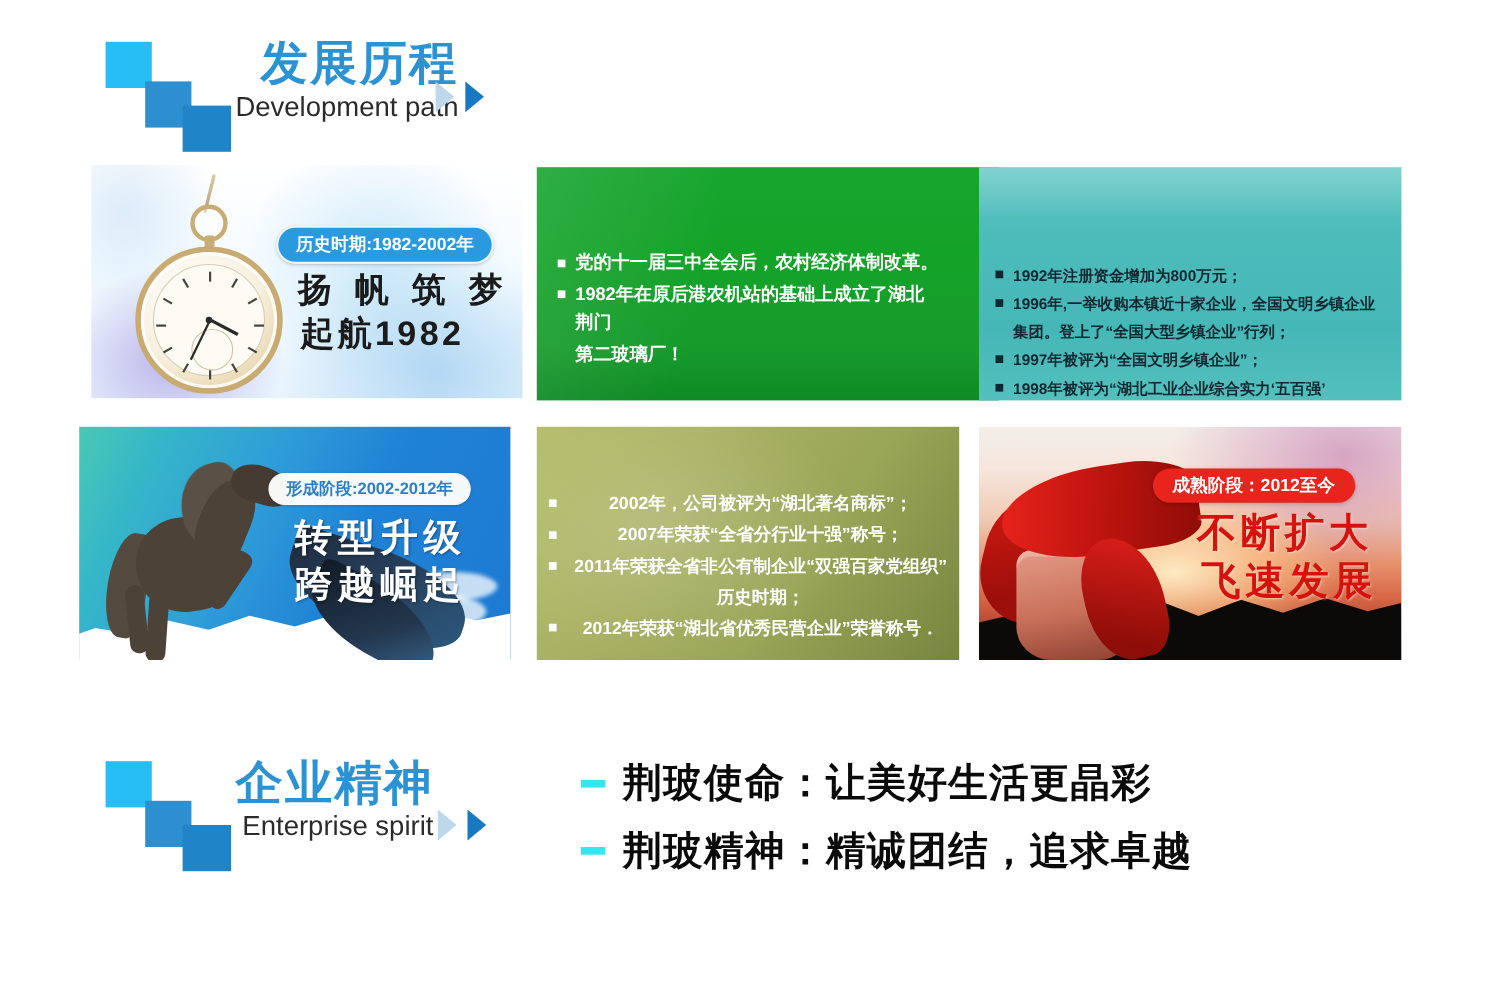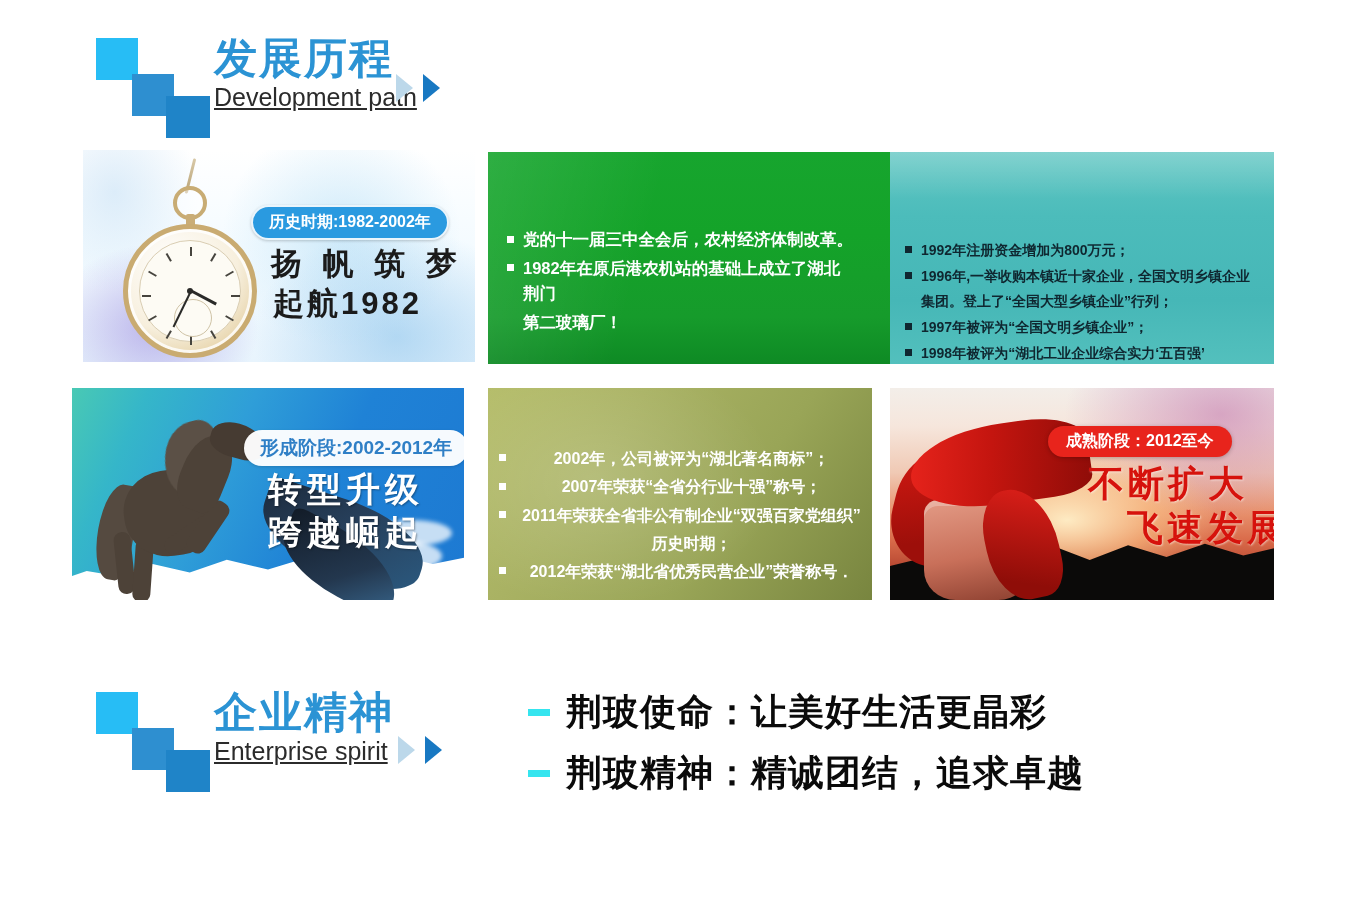--- a/index.html
+++ b/index.html
@@ -5,37 +5,36 @@
   * { box-sizing: border-box; margin: 0; padding: 0; }
   html, body {
     width: 1360px; height: 911px;
     background: #ffffff;
     font-family: "Liberation Sans", "DejaVu Sans", sans-serif;
     overflow: hidden;
   }
   .page { position: relative; width: 1360px; height: 911px; background:#fff; }
 
   
-  .section-head { position: absolute; }
+  .section-head { position: absolute; text-align: right; }
   .logo-squares { position: absolute; left: 0; top: 0; width: 112px; height: 88px; }
   .sq { position: absolute; }
   .sq-a { left: 0;   top: 0;  width: 42px; height: 42px; }
   .sq-b { left: 36px; top: 36px; width: 42px; height: 42px; }
   .sq-c { left: 70px; top: 58px; width: 44px; height: 42px; }
 
   .head-text { position: absolute; left: 118px; top: -2px; }
   .head-cn {
     font-size: 43px; font-weight: 700; letter-spacing: 2px;
     line-height: 1.05; white-space: nowrap;
   }
   .head-en {
     font-size: 25px; font-weight: 400; color: #2b2b2b;
     letter-spacing: 0px; line-height: 1.15; white-space: nowrap;
     margin-top: 2px;
-    text-decoration: underline;
   }
   .head-arrows { position: absolute; display: flex; align-items: center; gap: 10px; }
   .tri { width: 0; height: 0; border-style: solid;
          border-width: 14px 0 14px 17px; border-color: transparent; }
   .tri-pale { border-left-color: #bcd8ea; }
   .tri-solid { border-left-color: #1878c2; }
 
   
   .card {
     position: absolute; overflow: hidden;
@@ -376,21 +375,21 @@
       <div class="mane"></div>
       <div class="neck"></div>
       <div class="head"></div>
     </div>
 
     <div class="eagle">
       <div class="wing"></div>
       <div class="wing2"></div>
     </div>
 
-    <div class="pill" style="left:172px; top:42px; padding:5px 16px; font-size:19px; background:rgba(255,255,255,0.96); color:#2f7fc6; box-shadow:0 1px 3px rgba(0,0,0,0.15);">形成阶段:2002-2012年</div>
+    <div class="pill" style="left:172px; top:42px; padding:5px 16px; font-size:15px; background:rgba(255,255,255,0.96); color:#2f7fc6; box-shadow:0 1px 3px rgba(0,0,0,0.15);">形成阶段:2002-2012年</div>
 
     <div class="big-cn cn-white" style="left:196px; top:82px; font-size:34px; letter-spacing:5px;">转型升级</div>
     <div class="big-cn cn-white" style="left:196px; top:125px; font-size:34px; letter-spacing:5px;">跨越崛起</div>
   </div>
 
   <div class="card" id="card-olive">
     <ul class="bullets" id="olive-bullets" style="left:10px; top:58px; width:370px; color:#ffffff; font-size:16px; line-height:1.58;">
         <li>2002年，公司被评为“湖北著名商标”；</li>
         <li>2007年荣获“全省分行业十强”称号；</li>
         <li>2011年荣获全省非公有制企业“双强百家党组织”</li>
@@ -404,21 +403,21 @@
     <div class="sun-glow"></div>
     <div class="mountains"></div>
     <div class="ribbon2"></div>
     <div class="vessel"></div>
     <div class="ribbon"></div>
     <div class="ribbon3"></div>
 
     <div class="pill" style="left:158px; top:38px; padding:5px 18px; font-size:16px; background:#e8241c; color:#fff; box-shadow:0 1px 4px rgba(0,0,0,0.25);">成熟阶段：2012至今</div>
 
     <div class="big-cn cn-red" style="left:198px; top:76px; font-size:36px; letter-spacing:4px;">不断扩大</div>
-    <div class="big-cn cn-red" style="left:202px; top:120px; font-size:36px; letter-spacing:4px;margin-left:35px;">飞速发展</div>
+    <div class="big-cn cn-red" style="left:202px; top:120px; font-size:36px; letter-spacing:4px;">飞速发展</div>
   </div>
 
   <div class="section-head" style="left:96px; top:692px; width:470px; height:96px;">
 
     <div class="logo-squares">
       <div class="sq sq-a" style="background:#27bdf5;"></div>
       <div class="sq sq-b" style="background:#2e8fd0;"></div>
       <div class="sq sq-c" style="background:#1f84c8;"></div>
     </div>
 

